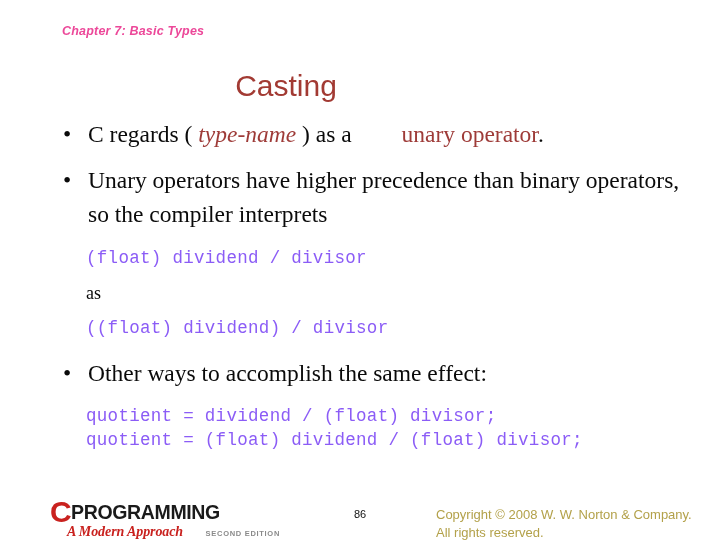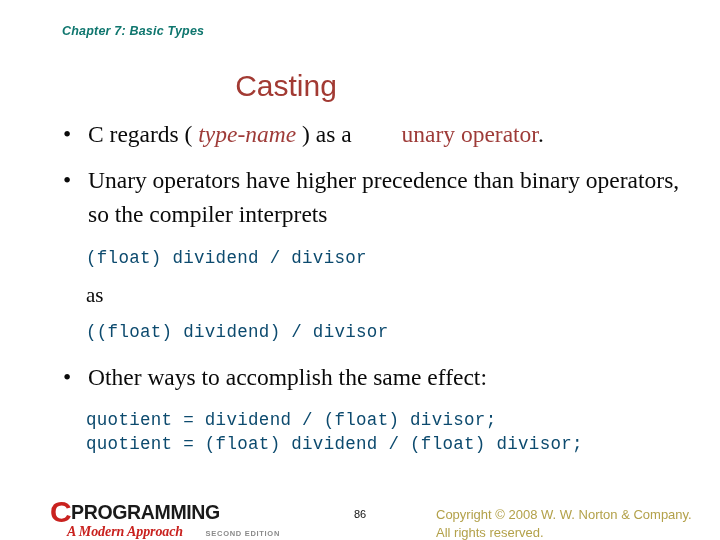--- a/index.html
+++ b/index.html
@@ -18,21 +18,21 @@
 
   
   #chapter-header {
     position: absolute;
     left: 62px;
     top: 24px;
     font-family: "Liberation Sans", "DejaVu Sans", sans-serif;
     font-style: italic;
     font-weight: bold;
     font-size: 12.5px;
-    color: #0f766e;
+    color: #ec4899;
     letter-spacing: 0.2px;
     white-space: nowrap;
   }
 
   
   #slide-title {
     position: absolute;
     left: 0;
     top: 70px;
     width: 572px;
@@ -71,28 +71,28 @@
   .bullet-row .txt { display: inline; }
 
   .red { color: #9e3b38; margin-left: 44px; }
   .red-ital { color: #9e3b38; font-style: italic; }
 
   .code {
     padding-left: 86px;
     font-family: "Liberation Mono", "DejaVu Sans Mono", monospace;
     font-size: 17.5px;
     line-height: 1.35;
-    color: #0c4a6e;
+    color: #8b5cf6;
     white-space: pre;
     letter-spacing: 0.3px;
   }
 
   .as-word {
     padding-left: 86px;
-    font-size: 21px;
+    font-size: 18px;
     line-height: 1.2;
     color: #0a0a0a;
   }
 
   .sp-b1 { height: 13px; }
   .sp-b2 { height: 16px; }
   .sp-as { height: 12px; }
   .sp-c2 { height: 13px; }
   .sp-b3 { height: 16px; }
   .sp-c3 { height: 15px; }

